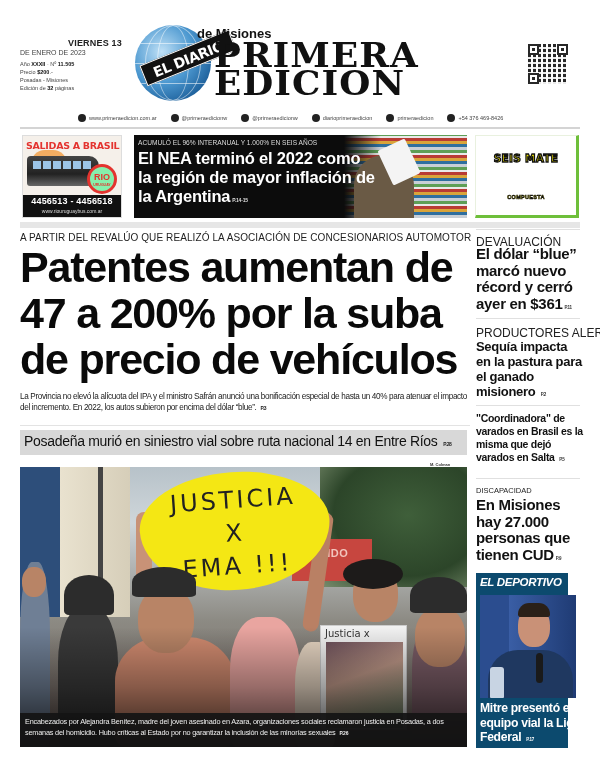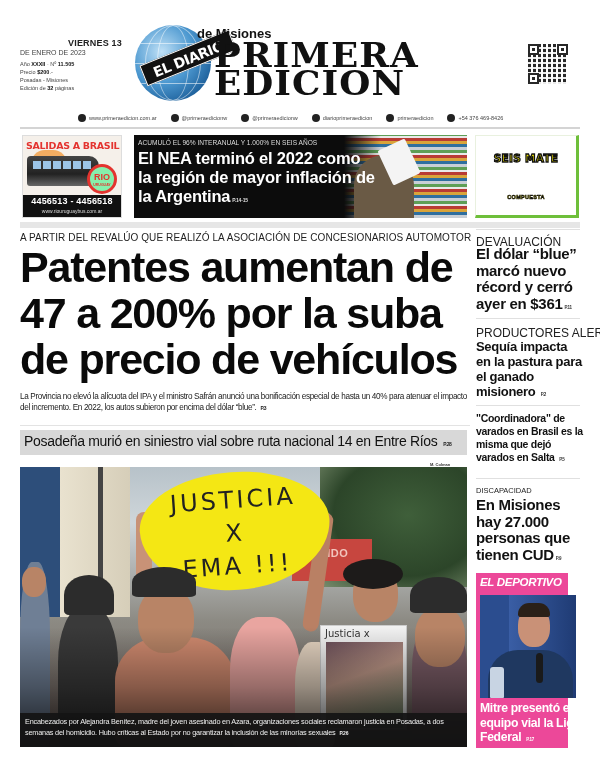--- a/index.html
+++ b/index.html
@@ -128,21 +128,21 @@
   .side-title .page-ref { color: #333; font-size: 4.5px; }
 
   .s1-k { top: 235px; }
   .s1-t { top: 246px; font-size: 15px; line-height: 16.5px; }
   .s2-k { top: 326px; }
   .s2-t { top: 339px; font-size: 13px; line-height: 15px; }
   .s3-t { top: 412px; font-size: 10.5px; line-height: 13px; }
   .s4-k { top: 486px; font-size: 7.5px; }
   .s4-t { top: 497px; font-size: 15px; line-height: 16.5px; }
 
-  .deportivo { position: absolute; left: 476px; top: 573px; width: 92px; height: 175px; background: #ec4899; }
+  .deportivo { position: absolute; left: 476px; top: 573px; width: 92px; height: 175px; background: #0c4a6e; }
   .deportivo-label { position: absolute; left: 4px; top: 3px; font-size: 11.5px; font-weight: bold; font-style: italic; color: #fff; letter-spacing: -0.3px; }
   .deportivo-photo { position: absolute; left: 4px; top: 22px; width: 96px; height: 103px; overflow: hidden;
                      background: linear-gradient(90deg,#2b4d8f 0,#2b4d8f 30%,#3a5ea5 30%,#1f3b74 100%); }
   .dp-body { position: absolute; left: 8px; top: 55px; width: 85px; height: 55px; background: #1f3860; border-radius: 30px 30px 0 0; }
   .dp-head { position: absolute; left: 38px; top: 12px; width: 32px; height: 40px; background: #c99177; border-radius: 45%; }
   .dp-hair { position: absolute; left: 38px; top: 8px; width: 32px; height: 14px; background: #2a2018; border-radius: 16px 16px 4px 4px; }
   .dp-mic { position: absolute; left: 56px; top: 58px; width: 7px; height: 30px; background: #1a1a1a; border-radius: 4px; }
   .dp-bottle { position: absolute; left: 10px; top: 72px; width: 14px; height: 31px; background: rgba(230,240,250,0.85); border-radius: 3px 3px 1px 1px; }
   .deportivo-title { position: absolute; left: 4px; top: 128px; width: 100px; font-size: 12.2px; font-weight: bold; line-height: 14.5px; color: #fff; letter-spacing: -0.3px; }
   .deportivo-title .page-ref { color: #fff; font-size: 4.5px; }

